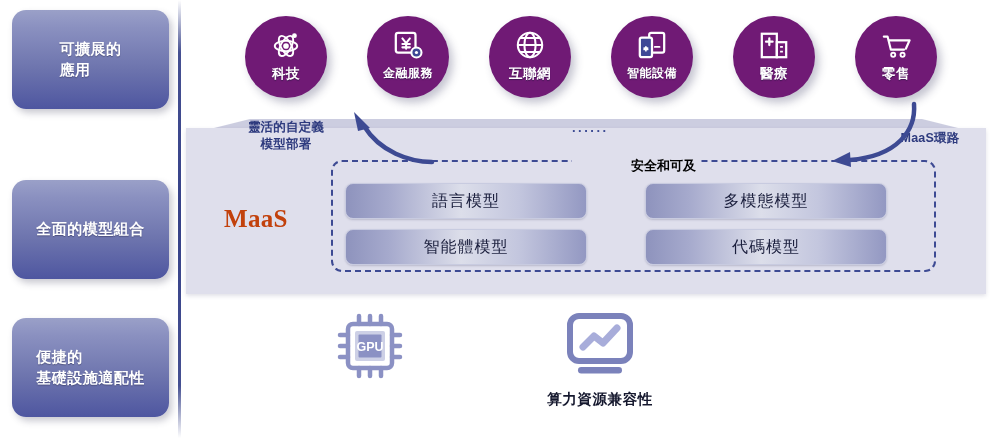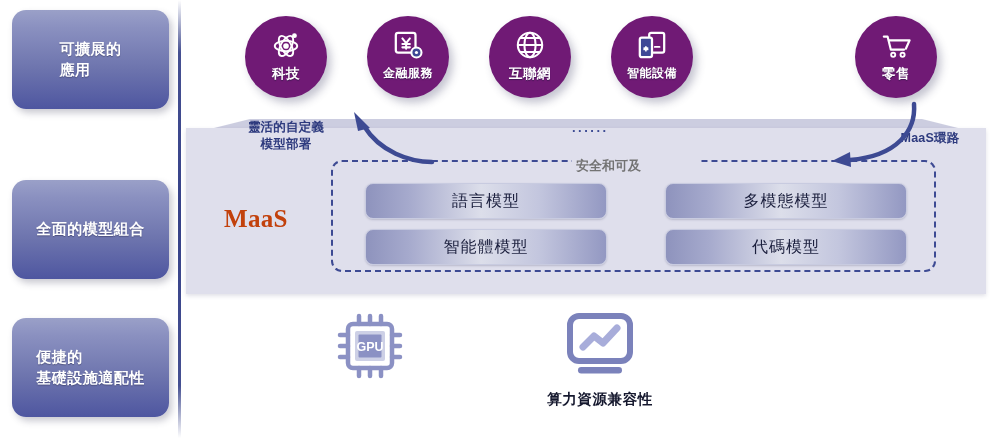--- a/index.html
+++ b/index.html
@@ -80,22 +80,22 @@
     font-size:12.5px;
     line-height:1.35;
     text-align:center;
     letter-spacing:.2px;
   }
   #note-left{left:231px;top:119px;width:110px;}
   #note-right{left:885px;top:130px;width:90px;}
   #note-mid{
     position:absolute;
     left:572px;top:157px;width:120px;
-    text-align:left;
-    color:#737373;font-weight:bold;font-size:13px;
+    text-align:right;
+    color:#000000;font-weight:bold;font-size:13px;
     background:#dfdfec;
     padding:0 4px;
     z-index:6;
   }
   #ellipsis{
     position:absolute;
     left:572px;top:120px;width:60px;
     color:#3b4a92;font-size:13px;font-weight:bold;
     letter-spacing:2.5px;
   }
@@ -117,21 +117,20 @@
     border-radius:8px;
     background:linear-gradient(90deg,#8e93bd 0%,#a6aacd 18%,#dcdeea 48%,#c3c6de 72%,#9398c2 100%);
     box-shadow:0 1px 2px rgba(70,70,110,.25);
     display:flex;align-items:center;justify-content:center;
     color:#1b1f3d;
     font-size:16px;
     letter-spacing:1px;
     z-index:5;
     box-sizing:border-box;
     border:1px solid #c8cbe0;
-    margin-left:20px;
   }
   #pill-0{left:345px;top:183px;width:242px;}
   #pill-1{left:345px;top:229px;width:242px;}
   #pill-2{left:645px;top:183px;width:242px;}
   #pill-3{left:645px;top:229px;width:242px;}
 
   
   .arrow-svg{position:absolute;z-index:7;pointer-events:none;}
   #arrow-left-wrap{left:340px;top:108px;width:100px;height:62px;}
   #arrow-right-wrap{left:826px;top:100px;width:110px;height:70px;}
@@ -275,20 +274,31 @@
       <svg class="glyph" viewBox="0 0 32 32">
         <rect x="13" y="3" width="16" height="21" rx="2" fill="none" stroke="#fff" stroke-width="2.4"></rect>
         <rect x="3" y="8" width="13" height="21" rx="2" fill="#3e4896" stroke="#fff" stroke-width="2.4"></rect>
         <path d="M9.5 18 v4 M7.6 19.2 l3.8 1.6 M11.4 19.2 l-3.8 1.6" stroke="#fff" stroke-width="1.8" stroke-linecap="round"></path>
         <path d="M19 18 h5" stroke="#fff" stroke-width="2" stroke-linecap="round"></path>
       </svg>
       <span class="clabel">智能設備</span>
     </div>
   </div>
 
+  <div class="circle-item" id="circ-4">
+    <div class="circle">
+      <svg class="glyph" viewBox="0 0 32 32">
+        <rect x="3" y="4" width="16" height="25" fill="none" stroke="#fff" stroke-width="2.4"></rect>
+        <path d="M11 9 v7 M7.5 12.5 h7" stroke="#fff" stroke-width="2.4" stroke-linecap="round"></path>
+        <rect x="19" y="13" width="10" height="16" fill="none" stroke="#fff" stroke-width="2.4"></rect>
+        <path d="M22.5 18 h3 M22.5 23 h3" stroke="#fff" stroke-width="2"></path>
+      </svg>
+      <span class="clabel">醫療</span>
+    </div>
+  </div>
 
   <div class="circle-item" id="circ-5">
     <div class="circle">
       <svg class="glyph" viewBox="0 0 32 32">
         <path d="M3 7 h4 l3.5 14 h14" fill="none" stroke="#fff" stroke-width="2.3" stroke-linecap="round" stroke-linejoin="round"></path>
         <path d="M8.5 11 h22 l-4 9" fill="none" stroke="#fff" stroke-width="2.3" stroke-linecap="round" stroke-linejoin="round"></path>
         <circle cx="13" cy="26.5" r="2.2" fill="none" stroke="#fff" stroke-width="2"></circle>
         <circle cx="23" cy="26.5" r="2.2" fill="none" stroke="#fff" stroke-width="2"></circle>
       </svg>
       <span class="clabel">零售</span>

